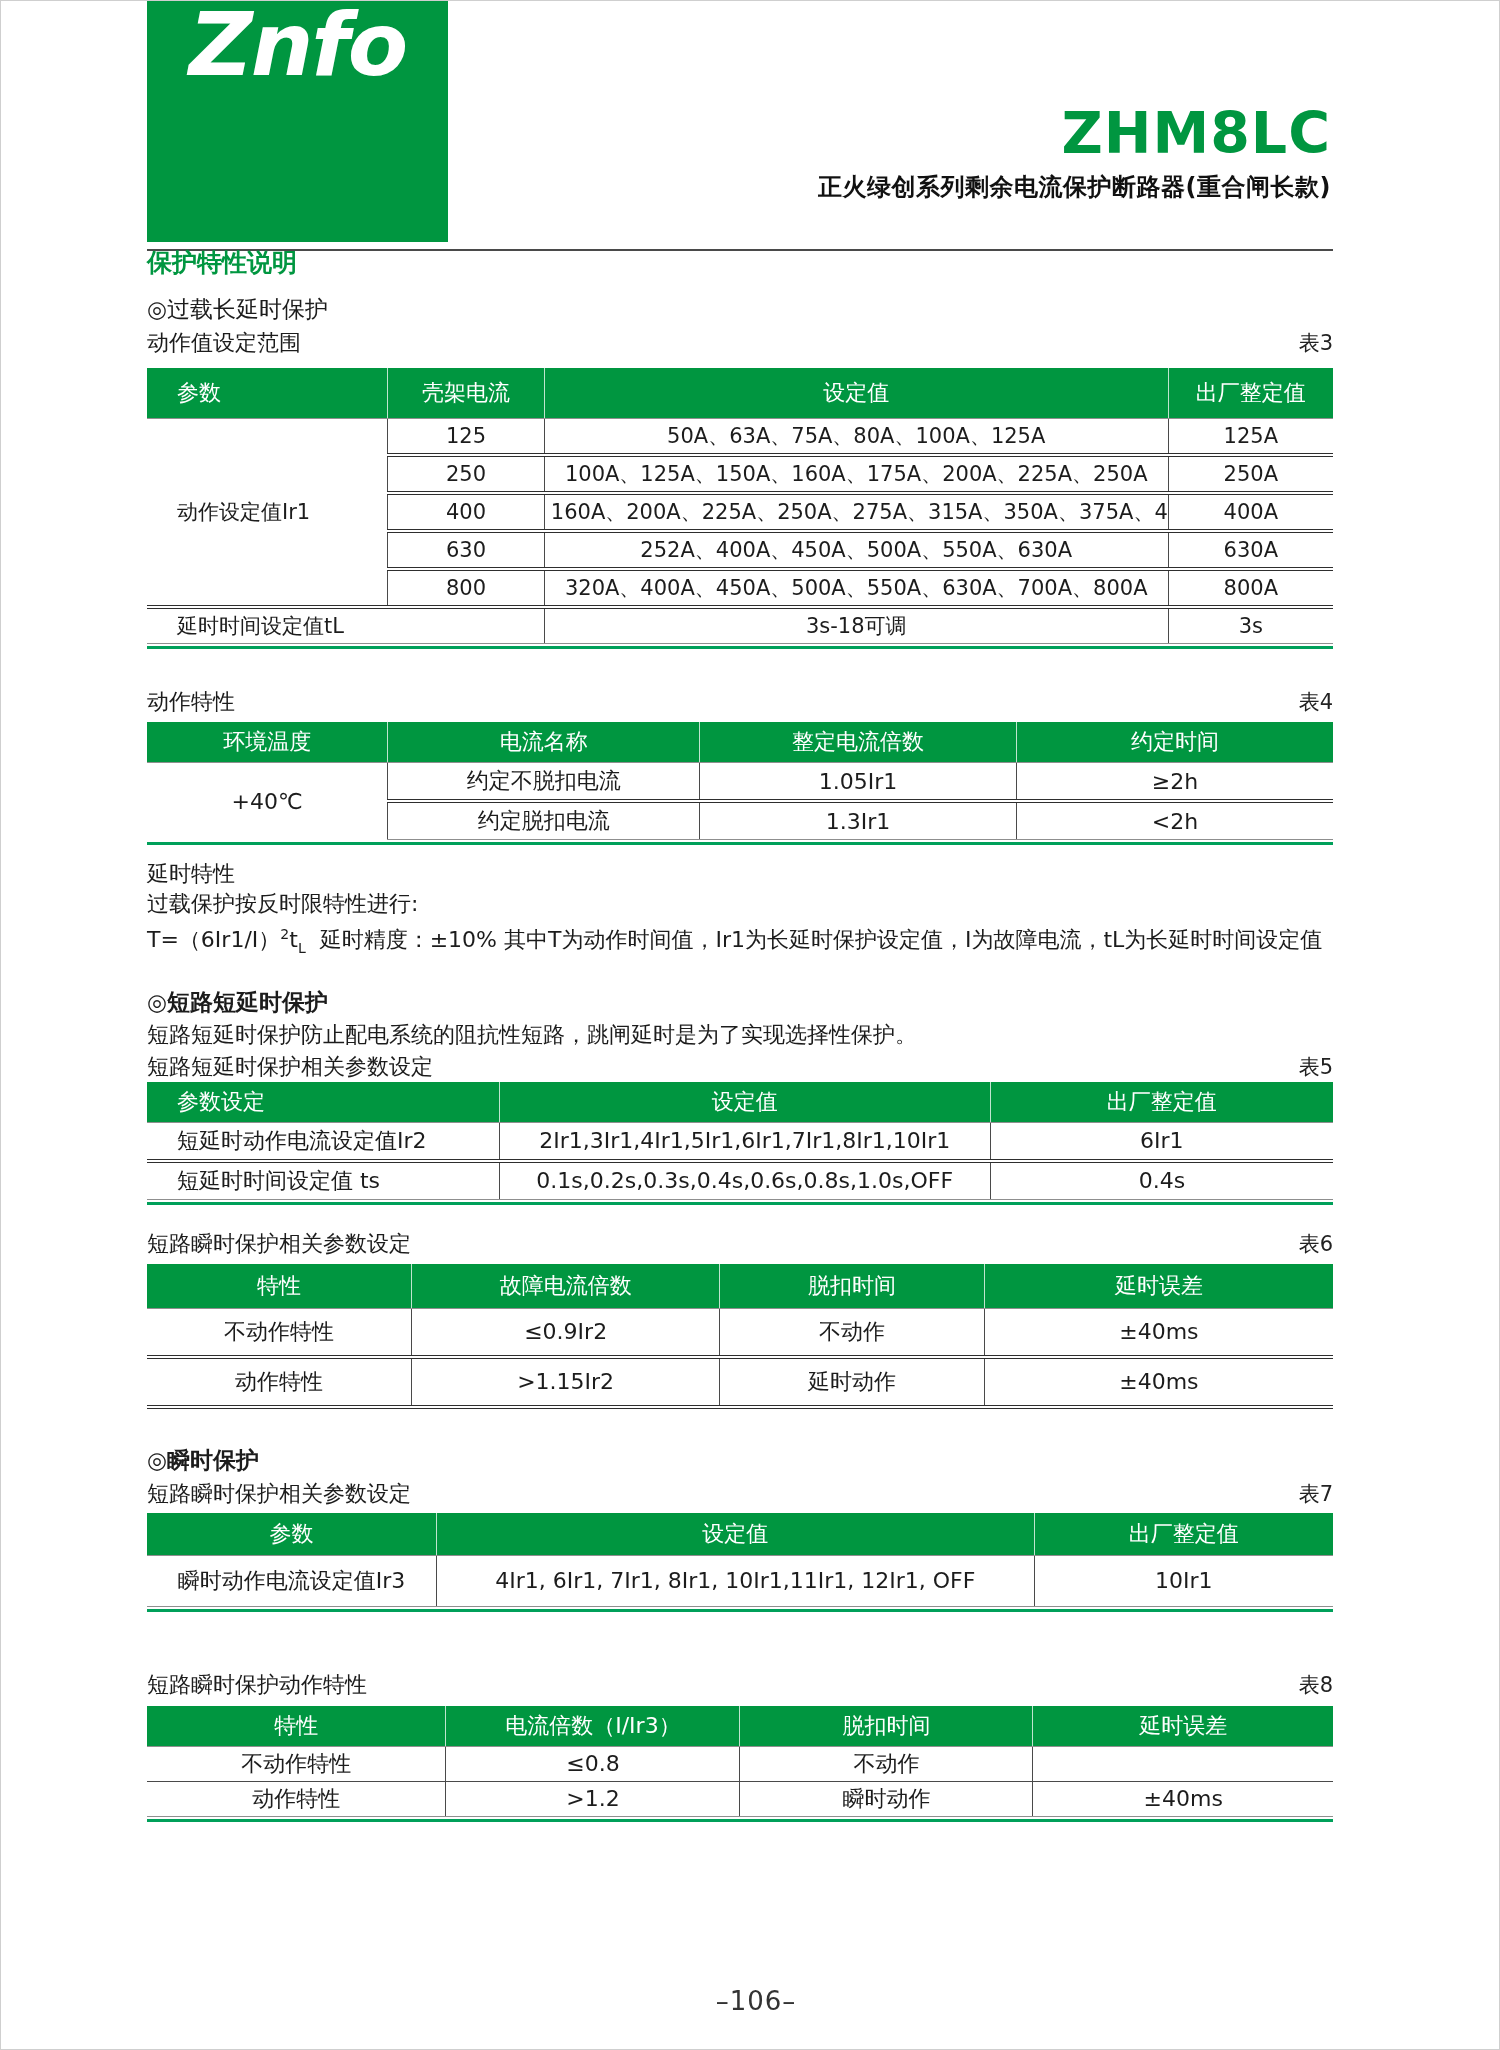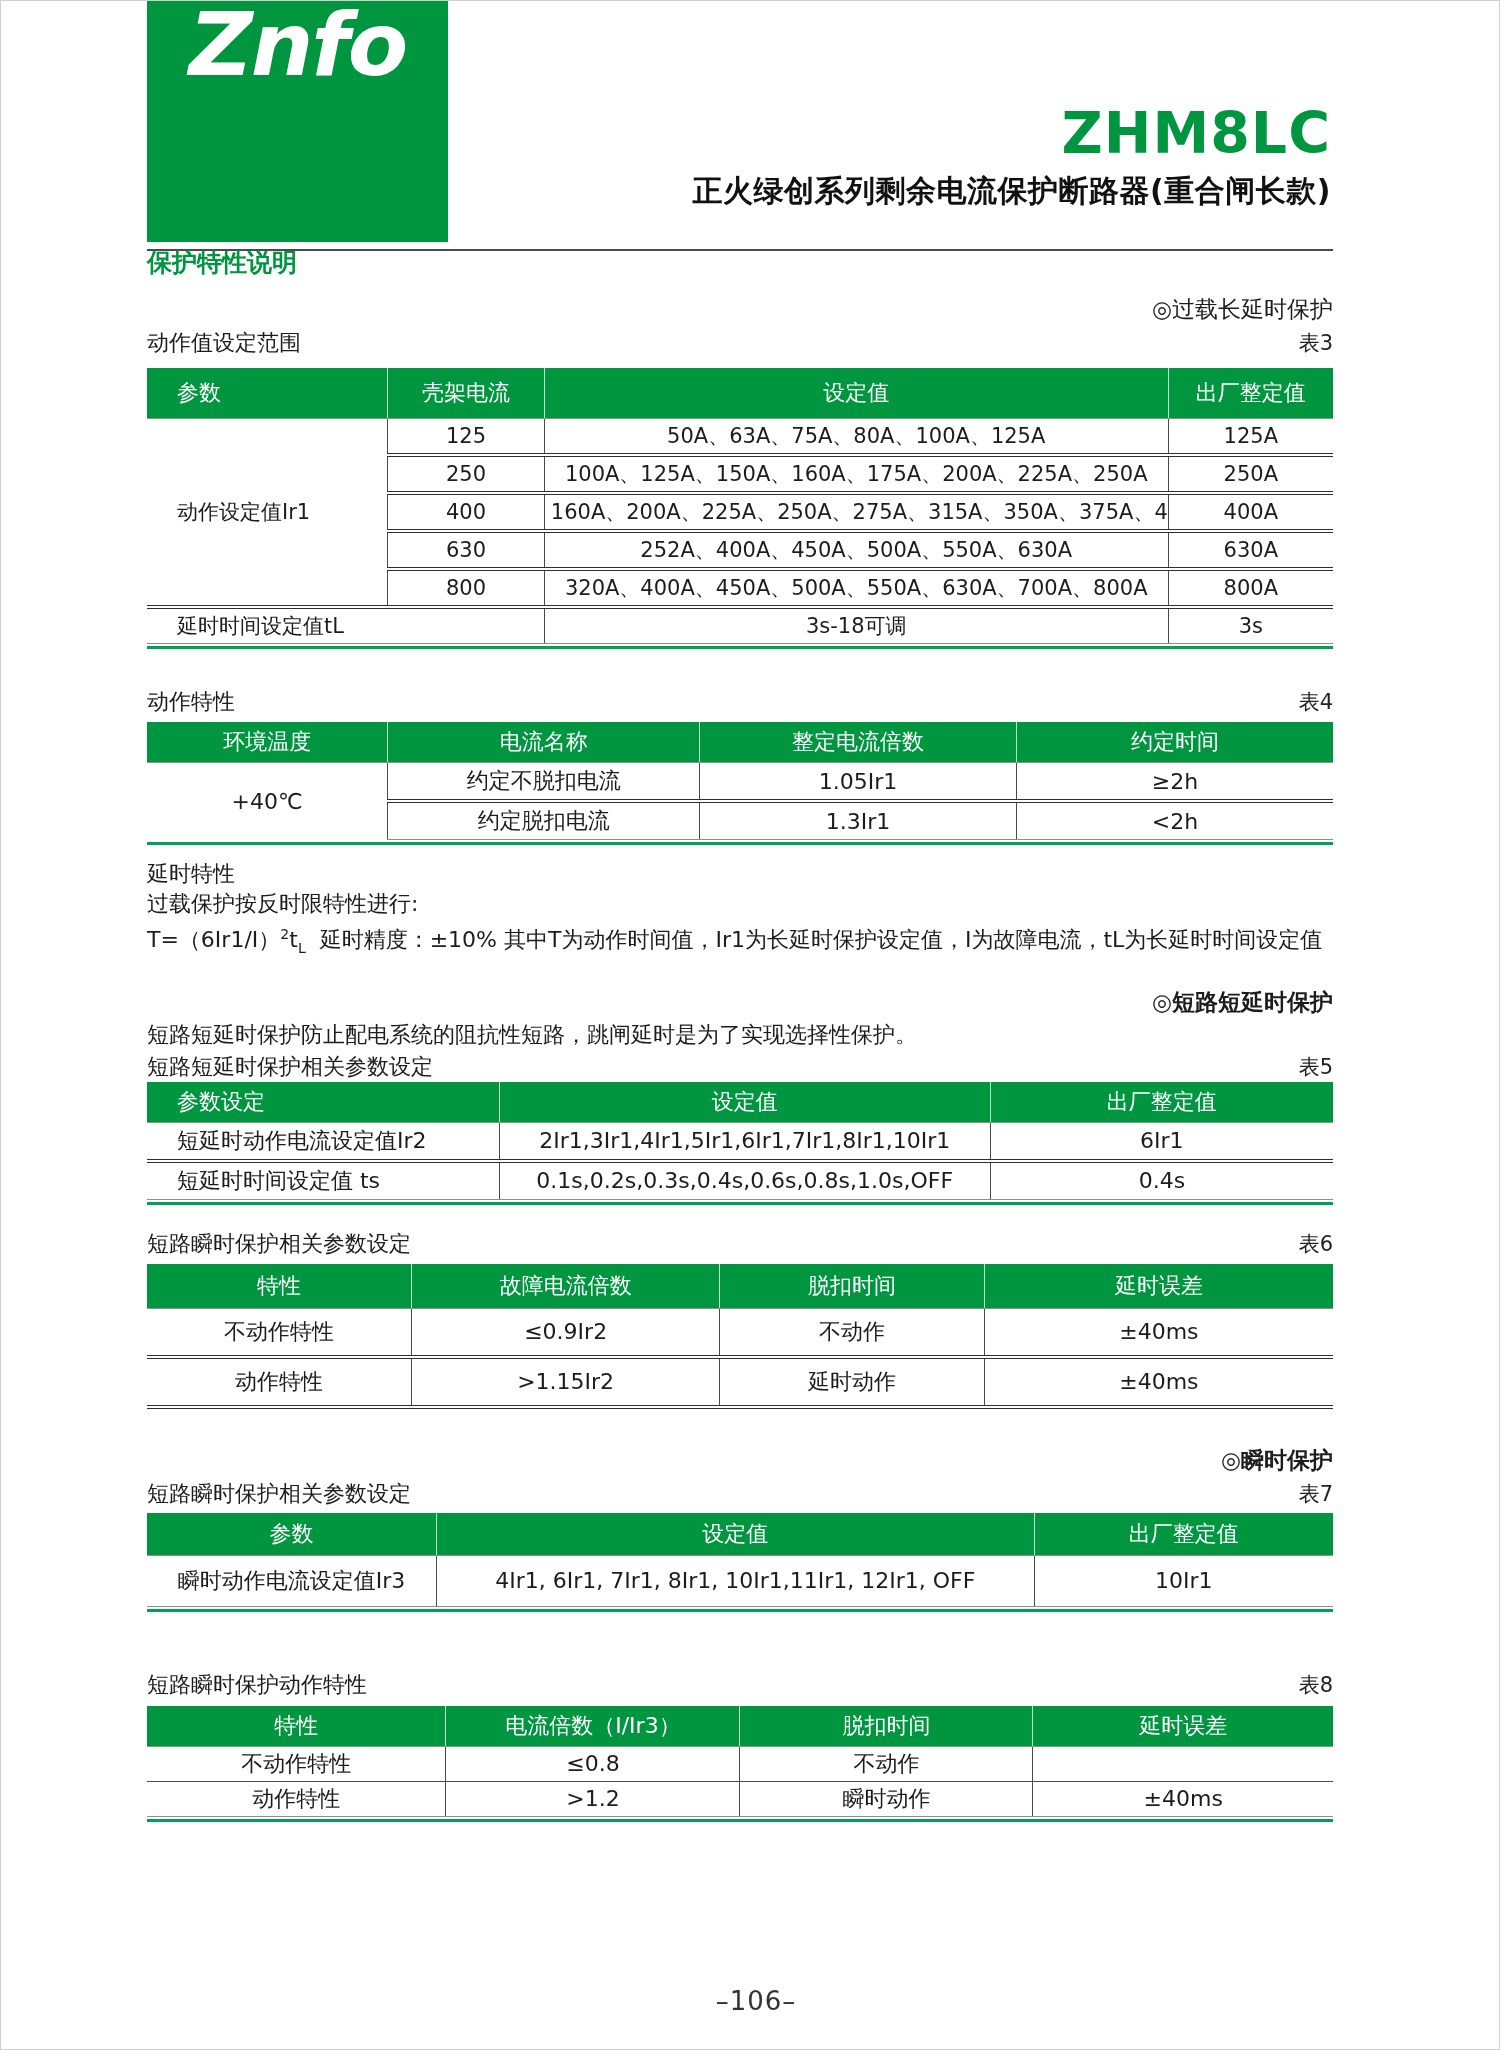--- a/index.html
+++ b/index.html
@@ -30,32 +30,32 @@
   }
   .logo-text{
     color:#fff;font-size:88px;font-weight:700;font-style:italic;
     line-height:1;letter-spacing:-2px;
   }
   .header-titles{position:absolute;top:104px;right:168px;text-align:right;}
   .model-title{
     color:var(--green);font-size:57px;font-weight:700;line-height:1;letter-spacing:1px;
   }
   .subtitle{
-    color:#111;font-size:30px;font-weight:600;margin-top:12px;letter-spacing:.5px;line-height:1.15;
+    color:#111;font-size:24px;font-weight:600;margin-top:12px;letter-spacing:.5px;line-height:1.15;
   }
   .header-rule{
     position:absolute;top:248px;left:146px;width:1186px;height:0;
     border-top:2px solid #4a4a4a;
   }
 
   
   .content{position:absolute;left:146px;top:247px;width:1186px;}
 
   .section-title{color:var(--green);font-size:25px;font-weight:700;line-height:30px;}
-  .sub-heading{font-size:23px;line-height:30px;margin-top:16px;text-align:right;}
+  .sub-heading{font-size:23px;line-height:30px;margin-top:16px;}
   .sub-heading.bold{font-weight:700;}
   .para{font-size:22px;line-height:30px;}
   .label-row{
     display:flex;justify-content:space-between;align-items:flex-end;
     font-size:22px;line-height:30px;
   }
   .table-tag{font-size:21px;color:#222;}
 
   
   .tbl-wrap{width:100%;}

